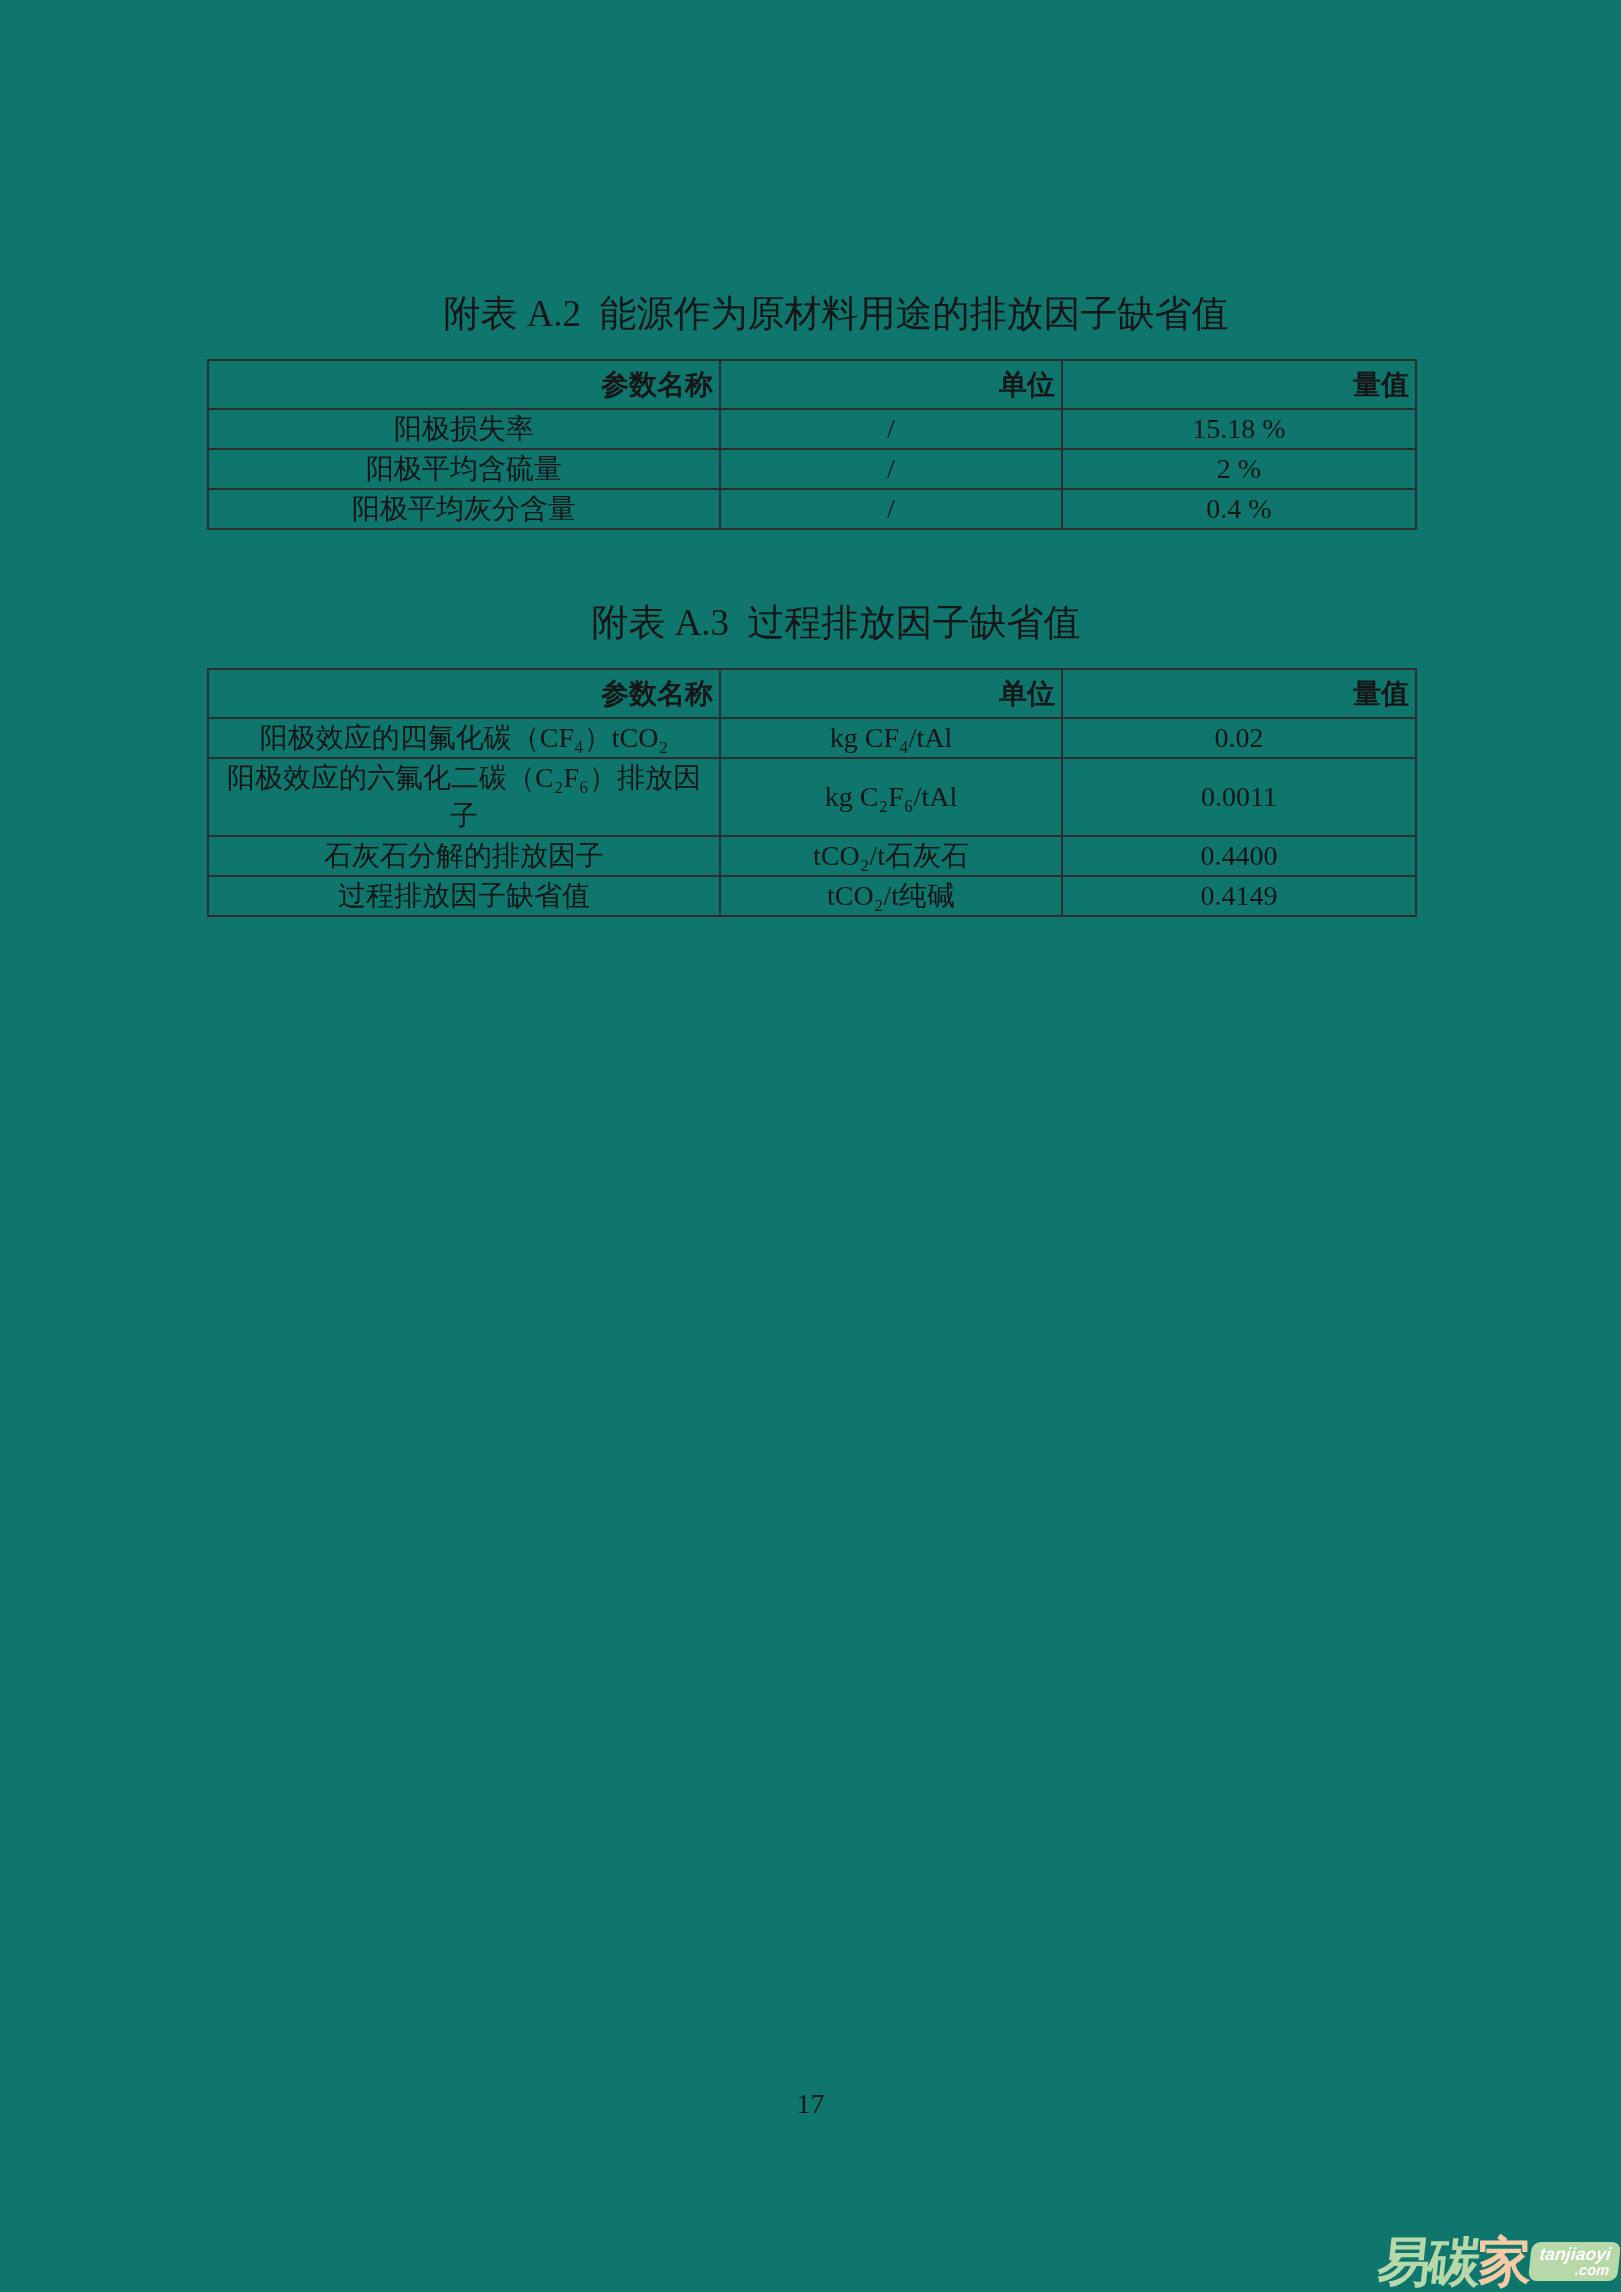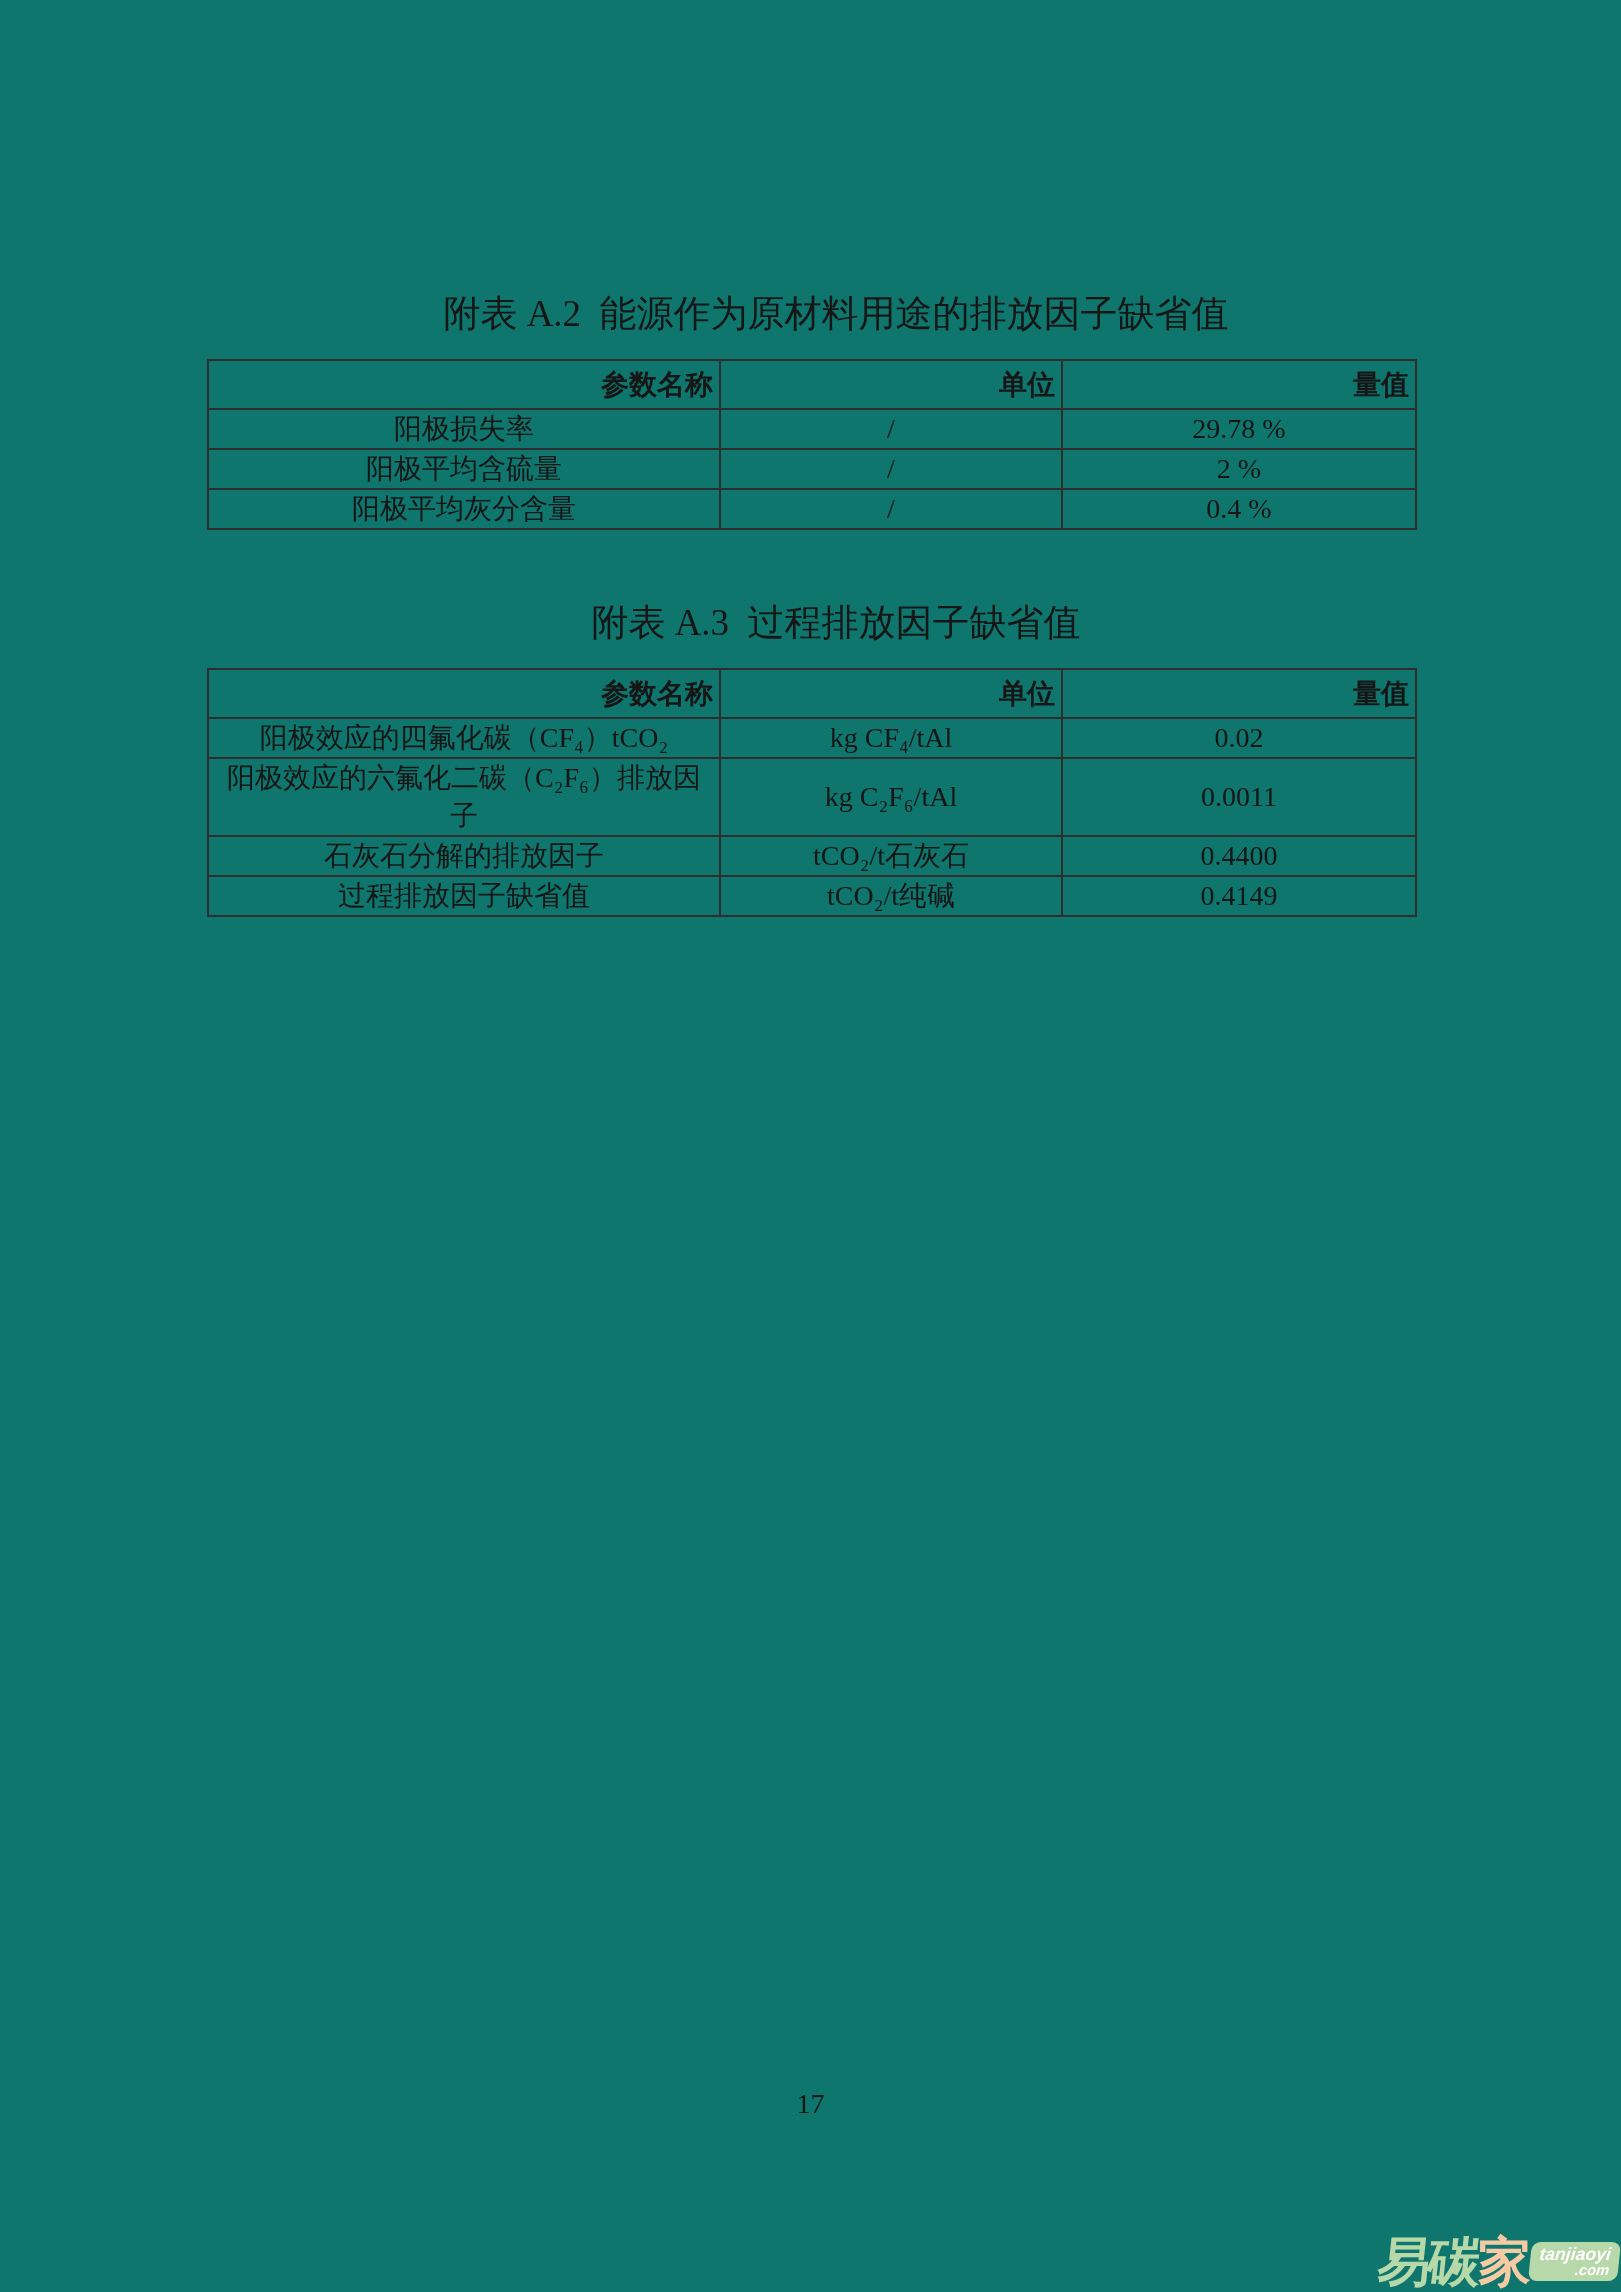--- a/index.html
+++ b/index.html
@@ -119,21 +119,21 @@
       <tr>
         <th>参数名称</th>
         <th>单位</th>
         <th>量值</th>
       </tr>
     </thead>
     <tbody>
       <tr>
         <td>阳极损失率</td>
         <td>/</td>
-        <td>29.78 %</td>
+        <td>15.18 %</td>
       </tr>
       <tr>
         <td>阳极平均含硫量</td>
         <td>/</td>
         <td>2 %</td>
       </tr>
       <tr>
         <td>阳极平均灰分含量</td>
         <td>/</td>
         <td>0.4 %</td>

